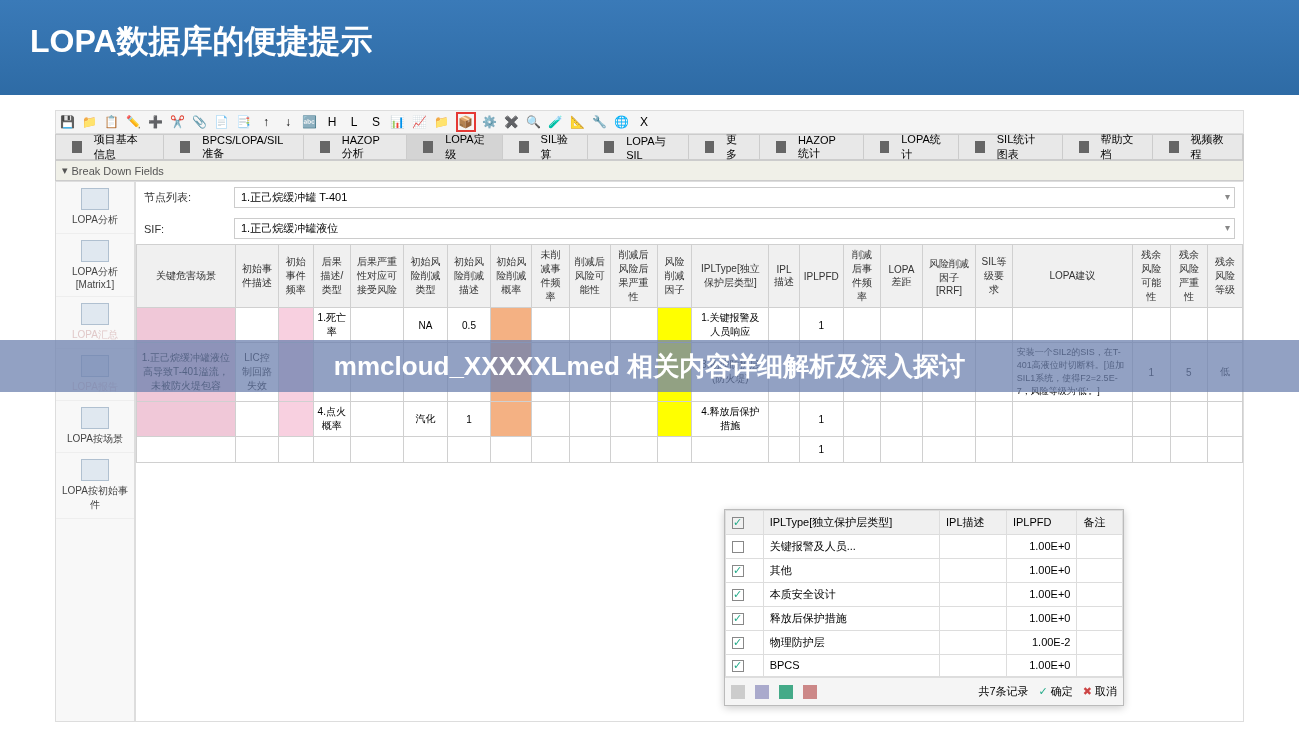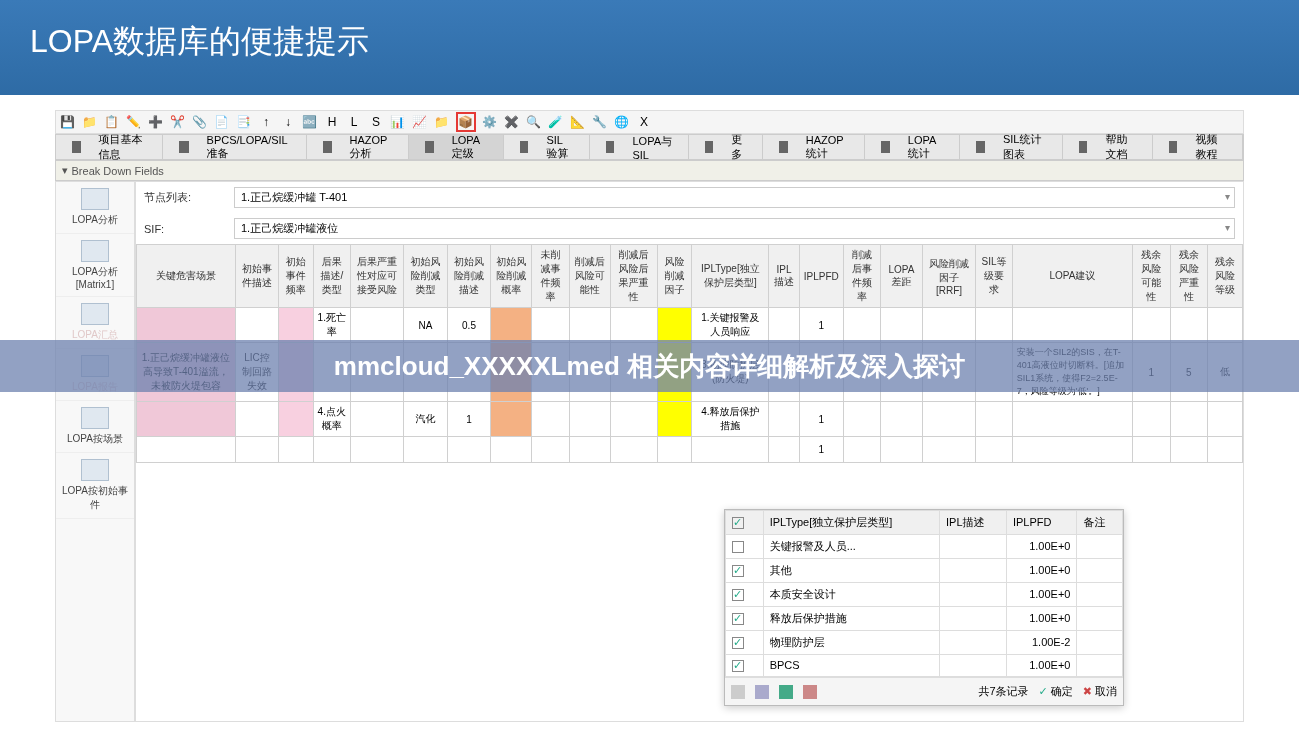--- a/index.html
+++ b/index.html
@@ -1,24 +1,24 @@
 <!DOCTYPE html>
 <html><head>
 <meta charset="utf-8">
 <style>
 *{margin:0;padding:0;box-sizing:border-box;font-family:"Microsoft YaHei",Arial,sans-serif}
 body{width:1299px;height:731px;background:#fff;overflow:hidden;position:relative}
 .header{background:linear-gradient(180deg,#3a7ab8,#2e6ba5);height:95px;padding:20px 30px}
-.header h1{color:#fff;font-size:32px;font-weight:normal}
+.header h1{color:#fff;font-size:32px;font-weight:bold}
 .content{padding:10px 55px 0 55px;position:absolute;top:100px;left:0;right:0;bottom:0}
 .toolbar{height:24px;display:flex;gap:6px;align-items:center;padding:2px 4px;background:#f5f5f5;border:1px solid #ddd}
 .tb-icon{width:16px;height:16px;display:inline-block;font-size:12px;line-height:16px;text-align:center;cursor:pointer}
 .tb-icon.hl{border:2px solid #e53935;width:20px;height:20px}
 .tabs{display:flex;height:26px;background:#e8e8e8;border:1px solid #ccc;font-size:11px}
-.tab{padding:4px 16px;border-right:1px solid #ccc;cursor:pointer;display:flex;align-items:center;gap:18px;background:#e8e8e8}
+.tab{padding:4px 16px;border-right:1px solid #ccc;cursor:pointer;display:flex;align-items:center;gap:12px;background:#e8e8e8}
 .tab.active{background:#d4d4d4;font-weight:normal}
 .tab-ico{width:12px;height:12px;background:#666;display:inline-block}
 .section-hdr{background:#f0f0e8;border:1px solid #ccc;padding:3px 6px;font-size:11px;color:#555;display:flex;align-items:center;gap:4px}
 .layout{display:flex;height:calc(100% - 80px)}
 .sidebar{width:80px;background:#f8f8f8;border:1px solid #ddd;padding-top:0}
 .side-item{text-align:center;padding:6px 2px;font-size:10px;color:#444;cursor:pointer;border-bottom:1px solid #eee}
 .side-item.faded{color:#e0c8c8}
 .side-ico{width:28px;height:22px;margin:0 auto 3px;background:#e0e8f0;border:1px solid #b0c0d0}
 .main{flex:1;background:#fff;border:1px solid #ddd}
 .form-row{display:flex;padding:5px 8px;font-size:11px;align-items:center}

